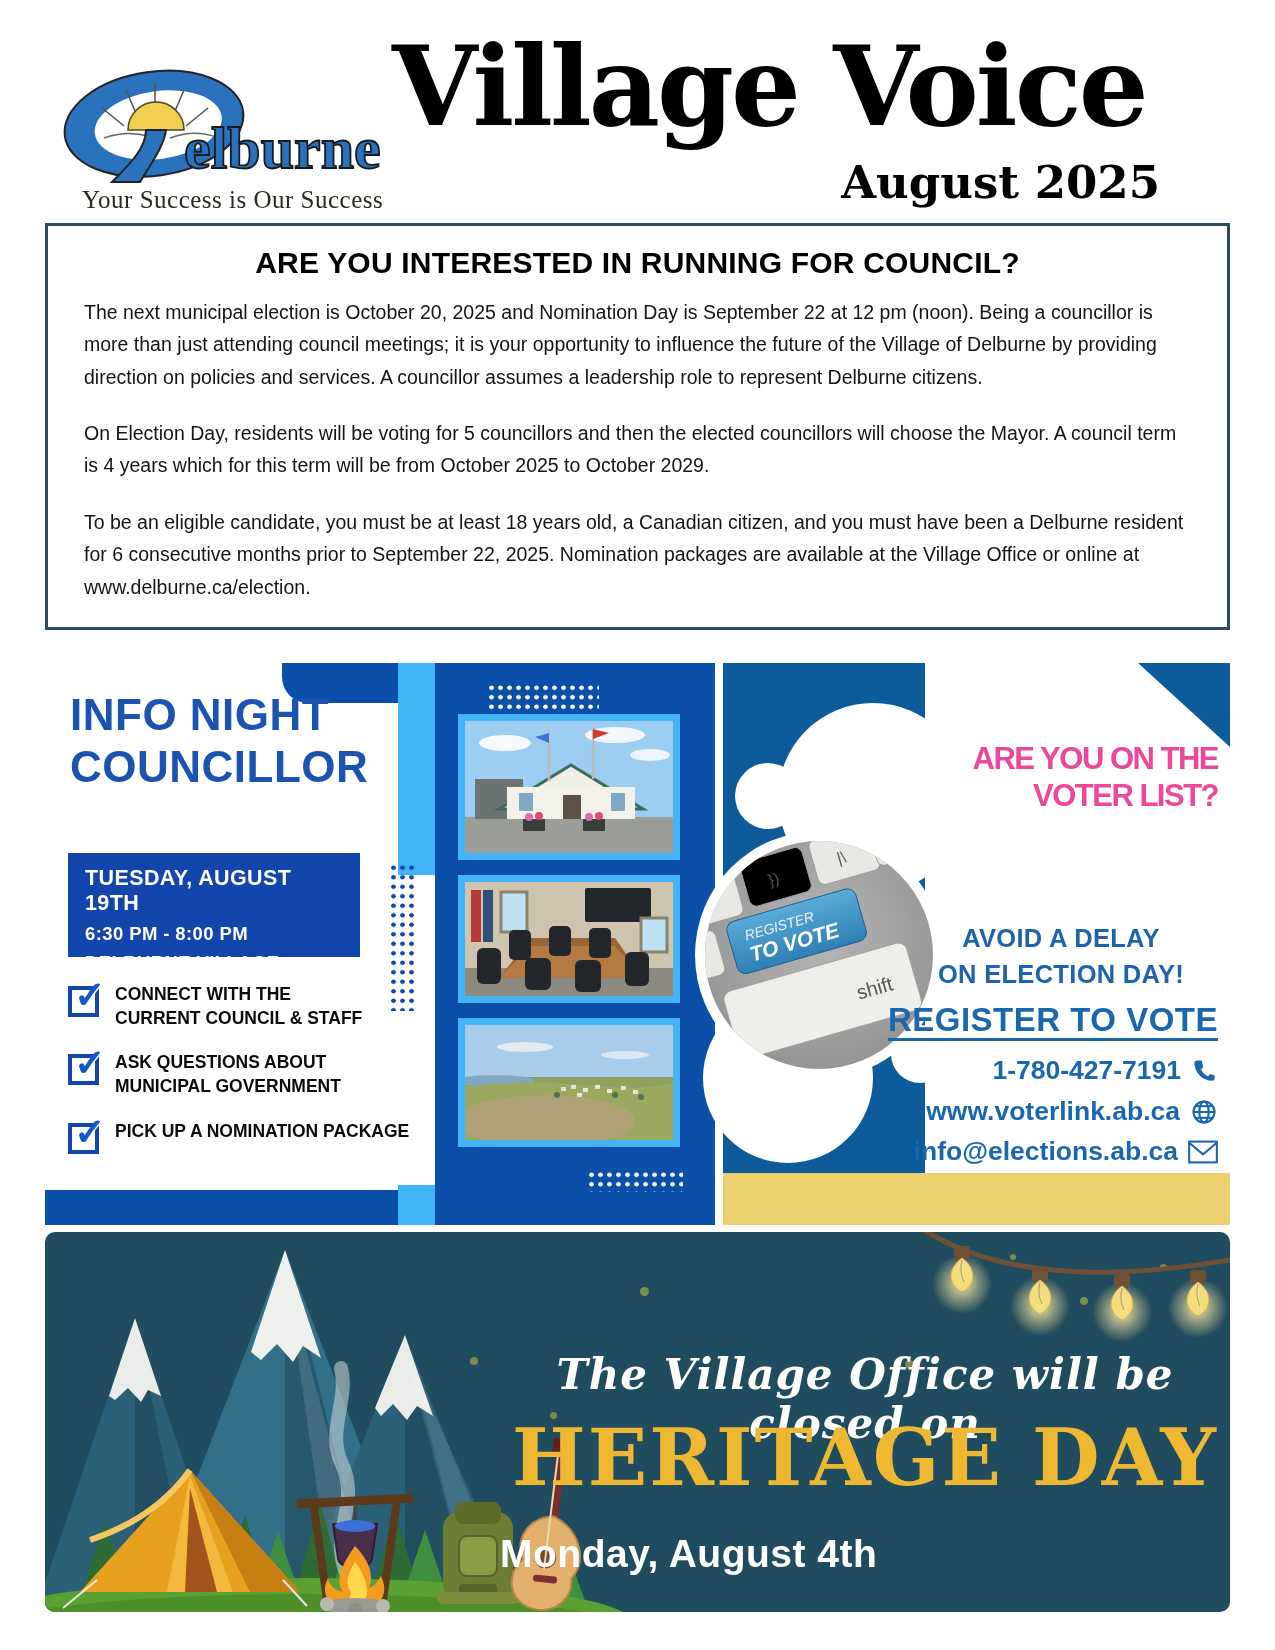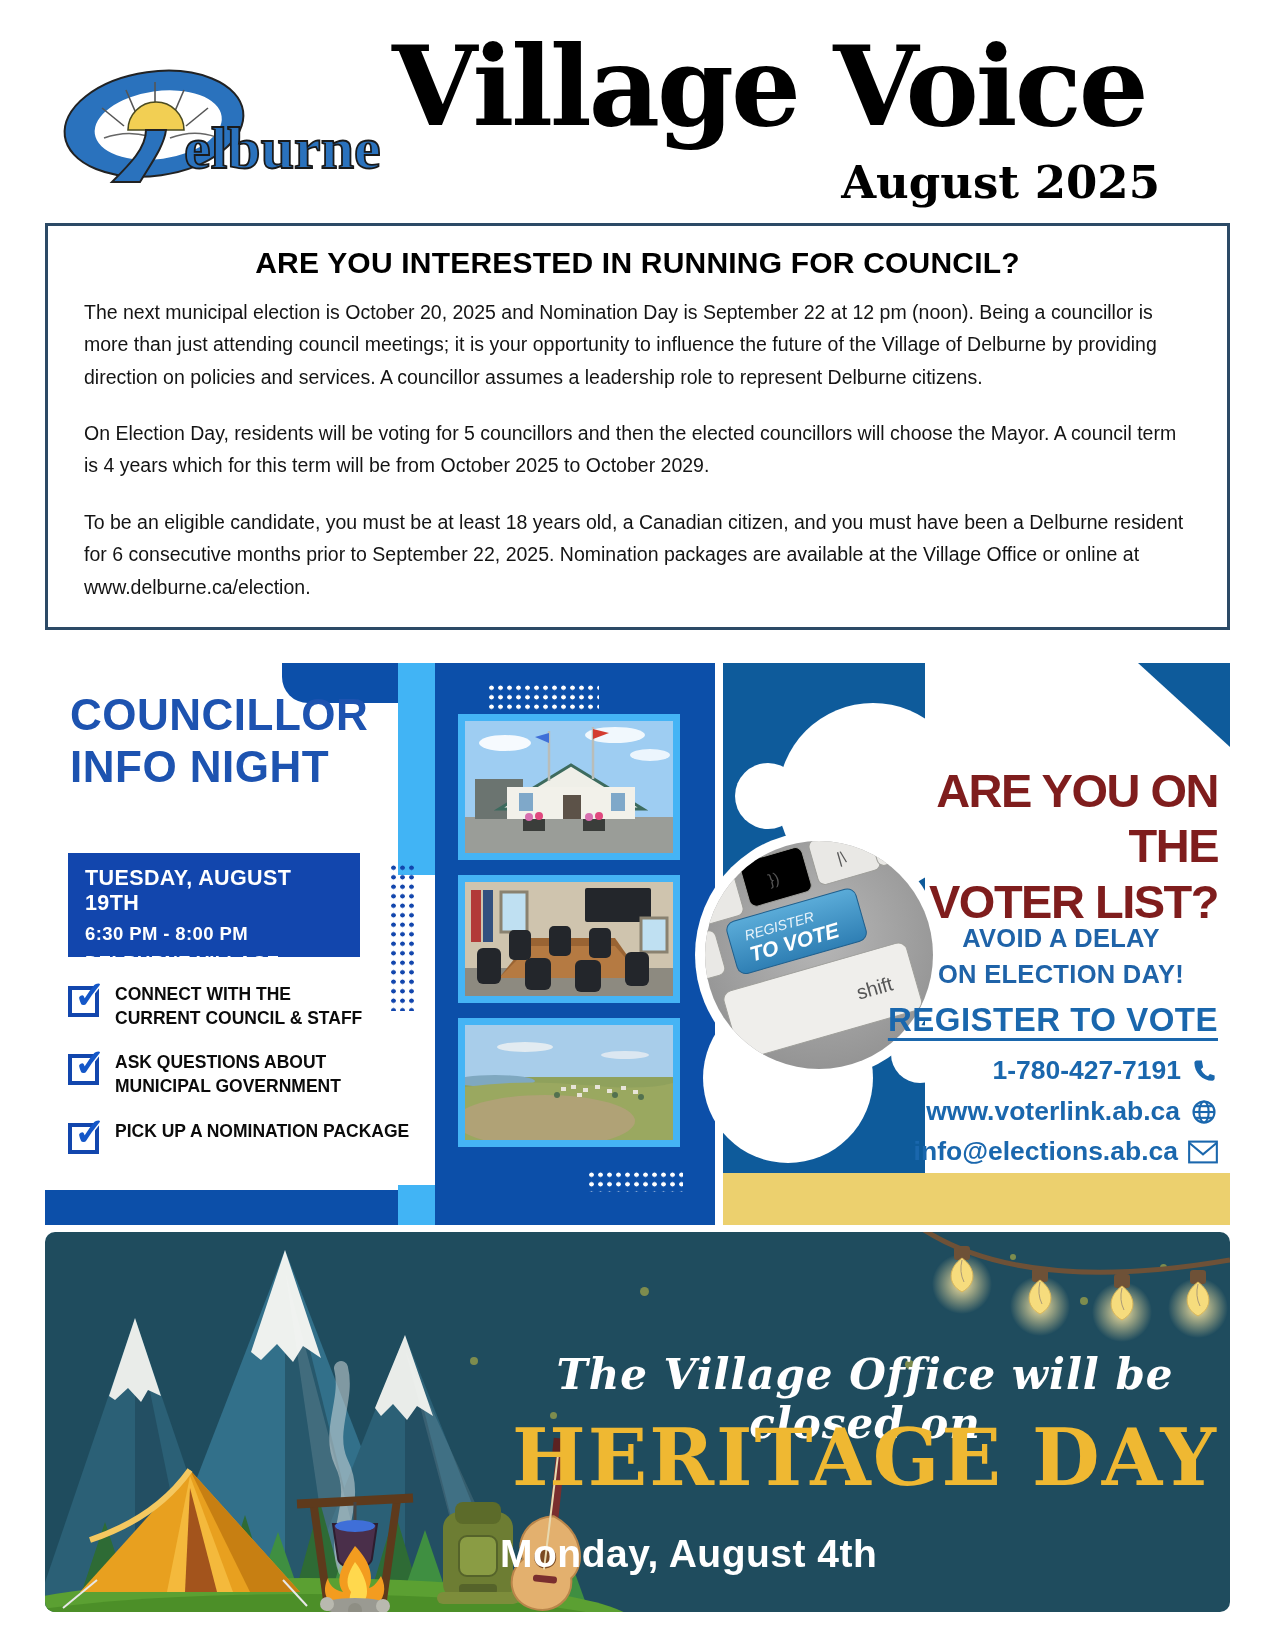--- a/index.html
+++ b/index.html
@@ -103,22 +103,22 @@
   .kb-circle {
     position:absolute; left:-28px; top:168px; width:248px; height:248px;
     border-radius:50%; background:#fff; padding:10px;
   }
   .kb-inner { width:228px; height:228px; border-radius:50%; overflow:hidden; }
   .tri-corner {
     position:absolute; right:0; top:0; width:0; height:0;
     border-top:84px solid #0e5b9b; border-left:92px solid transparent;
   }
   .voter-heading {
-    position:absolute; right:12px; top:100px; width:320px; text-align:right;
-    font-size:47px; font-weight:700; letter-spacing:-1.5px; line-height:1.18; color:#7f1d1d;
+    position:absolute; right:12px; top:78px; width:320px; text-align:right;
+    font-size:31px; font-weight:700; letter-spacing:-1.5px; line-height:1.18; color:#ec4899;
   }
   .voter-sub {
     position:absolute; right:24px; top:258px; width:290px; text-align:center;
     font-size:25.5px; font-weight:700; color:#1f63a8; line-height:1.4; letter-spacing:.3px;
   }
   .register-heading {
     position:absolute; right:12px; top:338px; width:360px; text-align:right;
     font-size:33px; font-weight:700; color:#1a67ad; letter-spacing:.5px;
     text-decoration:underline; text-underline-offset:7px; text-decoration-thickness:3px;
   }
@@ -173,40 +173,41 @@
       </g>
 
       <path d="M86 66 A28 28 0 0 1 142 66 Z" fill="#f2cf53" stroke="#4a4a20" stroke-width="1.6"></path>
 
       <path d="M62 74 q22 -8 44 -2 M128 74 q24 -9 46 -1" fill="none" stroke="#666" stroke-width="1.6"></path>
 
       <path d="M104 66 C104 84 88 100 70 118 L98 118 C110 98 122 82 124 66 Z" fill="#2a72bd" stroke="#222" stroke-width="2"></path>
 
       <text x="142" y="104" font-family="Liberation Serif, serif" font-weight="700" font-size="60" fill="#2a72bd" stroke="#1a1a1a" stroke-width="1.8">elburne</text>
     </svg>
+    <div class="logo-tagline">Your Success is Our Success</div>
   </div>
 
   <div class="abs masthead-title">Village Voice</div>
   <div class="abs masthead-date">August 2025</div>
 
   <div class="abs council-box">
     <div class="council-title">ARE YOU INTERESTED IN RUNNING FOR COUNCIL?</div>
     <p>The next municipal election is October 20, 2025 and Nomination Day is September 22 at 12 pm (noon). Being a councillor is more than just attending council meetings; it is your opportunity to influence the future of the Village of Delburne by providing direction on policies and services. A councillor assumes a leadership role to represent Delburne citizens.</p>
     <p>On Election Day, residents will be voting for 5 councillors and then the elected councillors will choose the Mayor. A council term is 4 years which for this term will be from October 2025 to October 2029.</p>
     <p>To be an eligible candidate, you must be at least 18 years old, a Canadian citizen, and you must have been a Delburne resident for 6 consecutive months prior to September 22, 2025. Nomination packages are available at the Village Office or online at www.delburne.ca/election.</p>
   </div>
 
   <div class="abs mid">
 
     <div class="panel-left">
       <div class="deco-corner"></div>
       <div class="bar-lb-top"></div>
       <div class="infonight-heading">
+        <div>INFO NIGHT</div>
         <div>COUNCILLOR</div>
-        <div>INFO NIGHT</div>
       </div>
       <div class="event-box">
         <div class="event-date">TUESDAY, AUGUST 19TH</div>
         <div class="event-time">6:30 PM - 8:00 PM</div>
         <div class="event-loc">DELBURNE VILLAGE OFFICE</div>
       </div>
       <div class="eventbox-dots dots-blue"></div>
 
       <div class="checklist">
         <div class="check-item">

